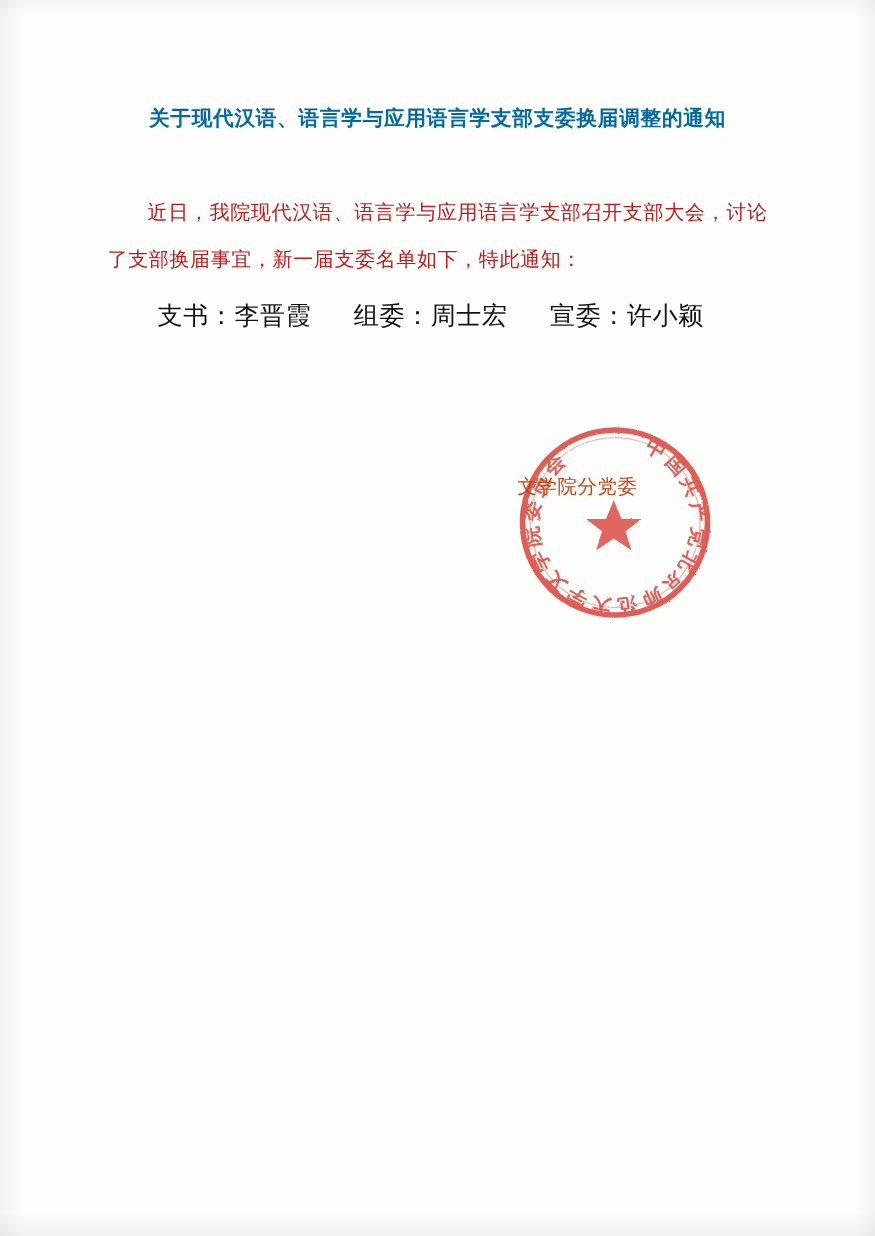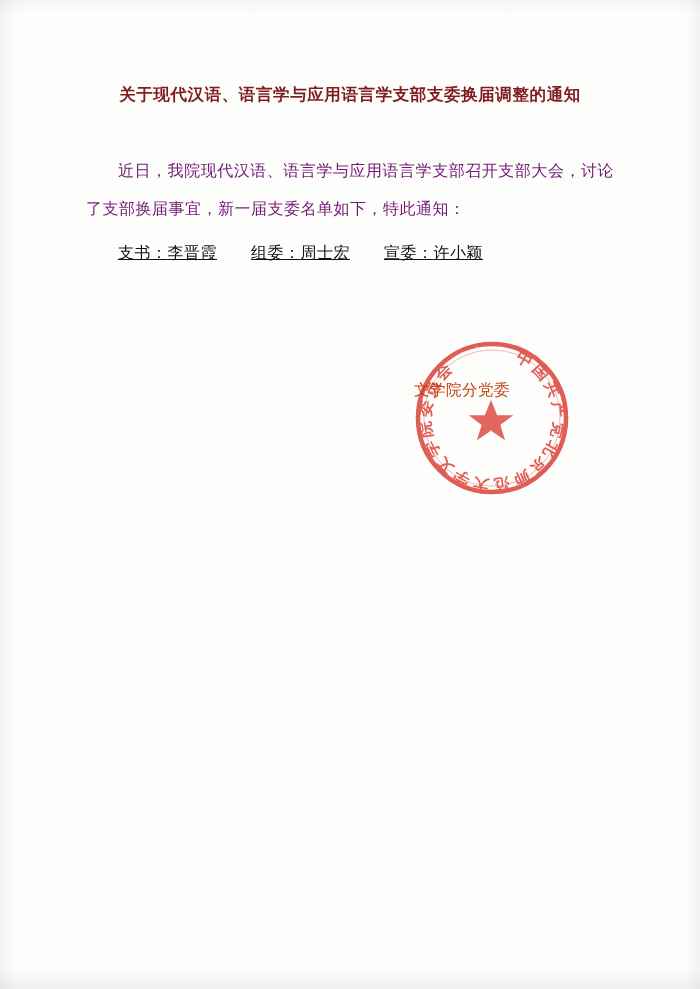--- a/index.html
+++ b/index.html
@@ -34,44 +34,43 @@
   }
   .doc-title {
     position: absolute;
     top: 84px;
     left: 0;
     width: 700px;
     text-align: center;
     font-size: 16.5px;
     font-weight: bold;
     letter-spacing: 0.6px;
-    color: #7f1d1d;
+    color: #0369a1;
   }
   .body-block {
     position: absolute;
     top: 152px;
     left: 86px;
     width: 528px;
   }
   .para {
     font-size: 16px;
     line-height: 38px;
     text-indent: 2em;
     letter-spacing: 0.5px;
-    color: #701a75;
+    color: #b91c1c;
     text-align: justify;
   }
   .roster {
     margin-top: 6px;
-    font-size: 16px;
+    font-size: 20px;
     line-height: 38px;
     text-indent: 2em;
     letter-spacing: 0.5px;
     white-space: nowrap;
-    text-decoration: underline;
   }
   .roster .gap {
     display: inline-block;
     width: 34px;
   }
   .signature {
     position: absolute;
     left: 414px;
     top: 372px;
     font-size: 15.5px;

